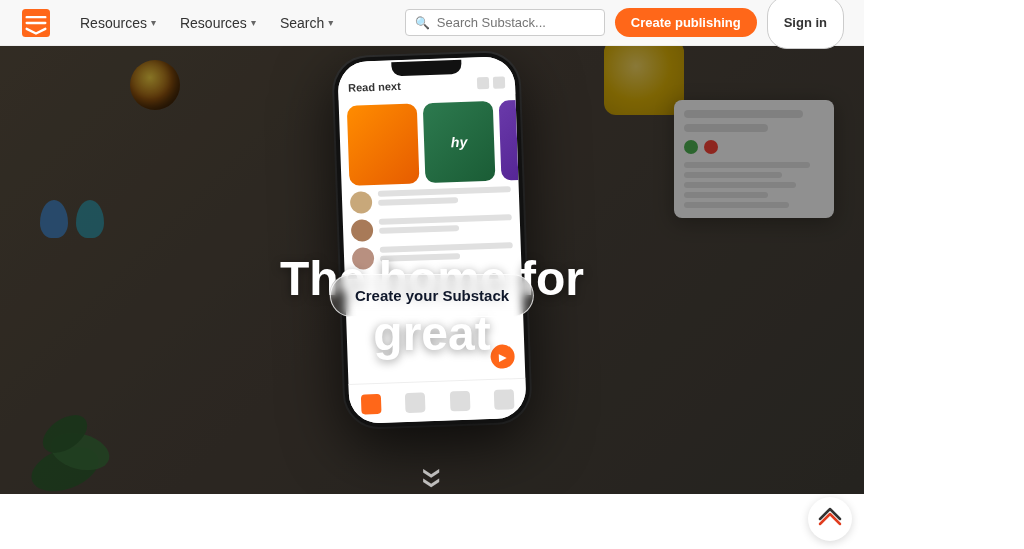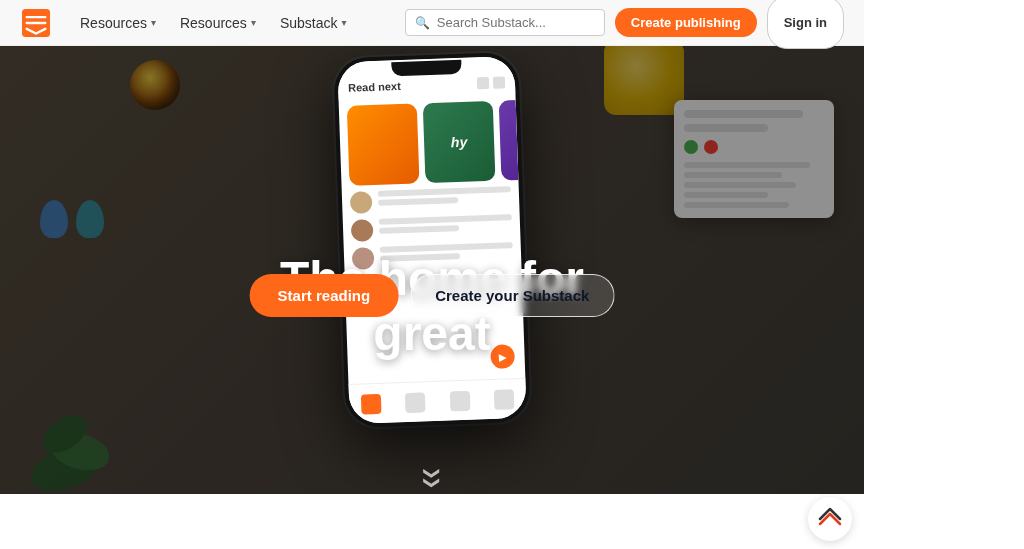--- a/index.html
+++ b/index.html
@@ -497,21 +497,21 @@
     <div class="nav-links">
       <div class="nav-link">
         <span>Resources</span>
         <span class="nav-chevron">▾</span>
       </div>
       <div class="nav-link">
         <span>Resources</span>
         <span class="nav-chevron">▾</span>
       </div>
       <div class="nav-link">
-        <span>Substack</span>
+        <span>Search</span>
         <span class="nav-chevron">▾</span>
       </div>
     </div>
     <div class="nav-right">
       <div class="search-box">
         <span class="search-icon-svg">🔍</span>
         <input type="text" placeholder="Search Substack..." style="">
       </div>
       <button class="btn-start-publishing">Create publishing</button>
       <button class="btn-sign-in">Sign in</button>
@@ -602,21 +602,20 @@
     </div>
   </div>
 
   <div class="hero-text">
     <h1 class="hero-headline">
       <span>The home for great</span><br>
     </h1>
   </div>
 
   <div class="hero-cta">
-    <button class="btn-start-reading">Start reading</button>
     <button class="btn-create-substack">Create your Substack</button>
   </div>
 
   <div class="scroll-indicator">
     <div style="transform:rotate(90deg); font-size:16px; letter-spacing:-4px;">❯❯</div>
   </div>
 
   <div class="bottom-strip"></div>
 
   <div class="bottom-right-logo">

